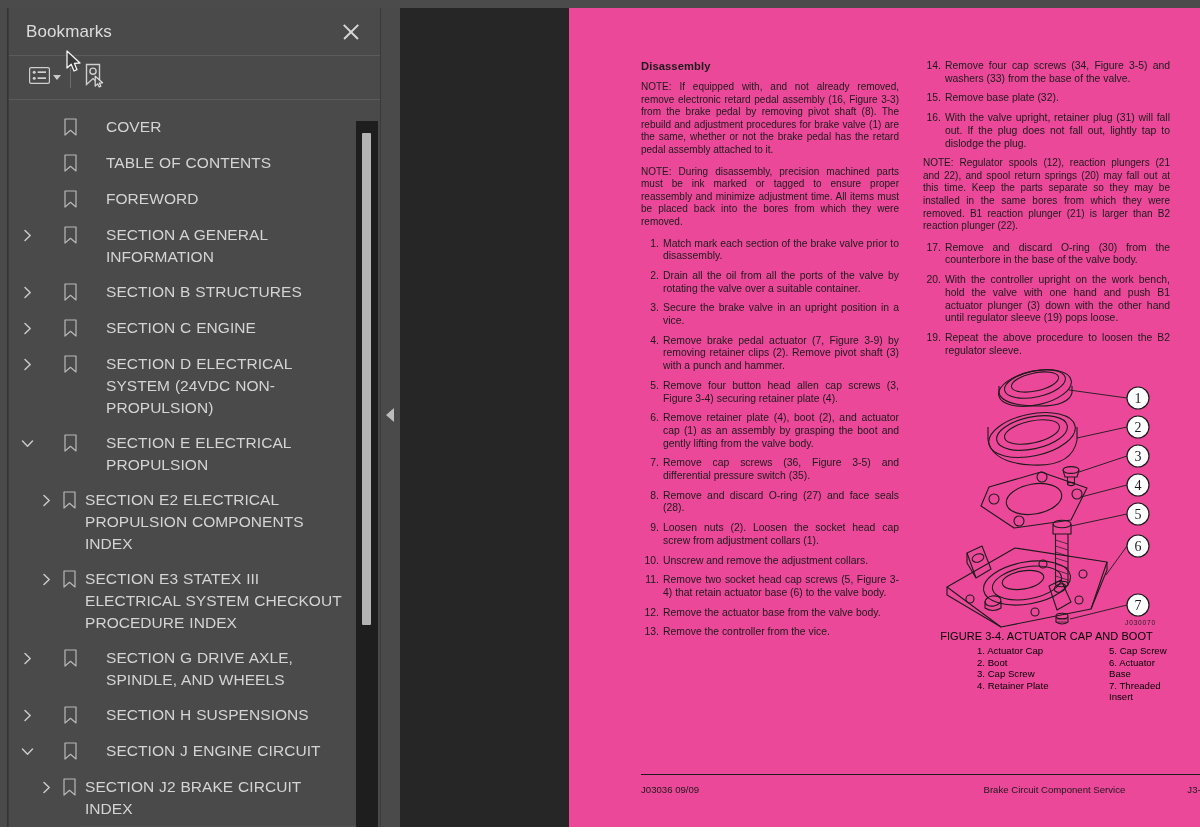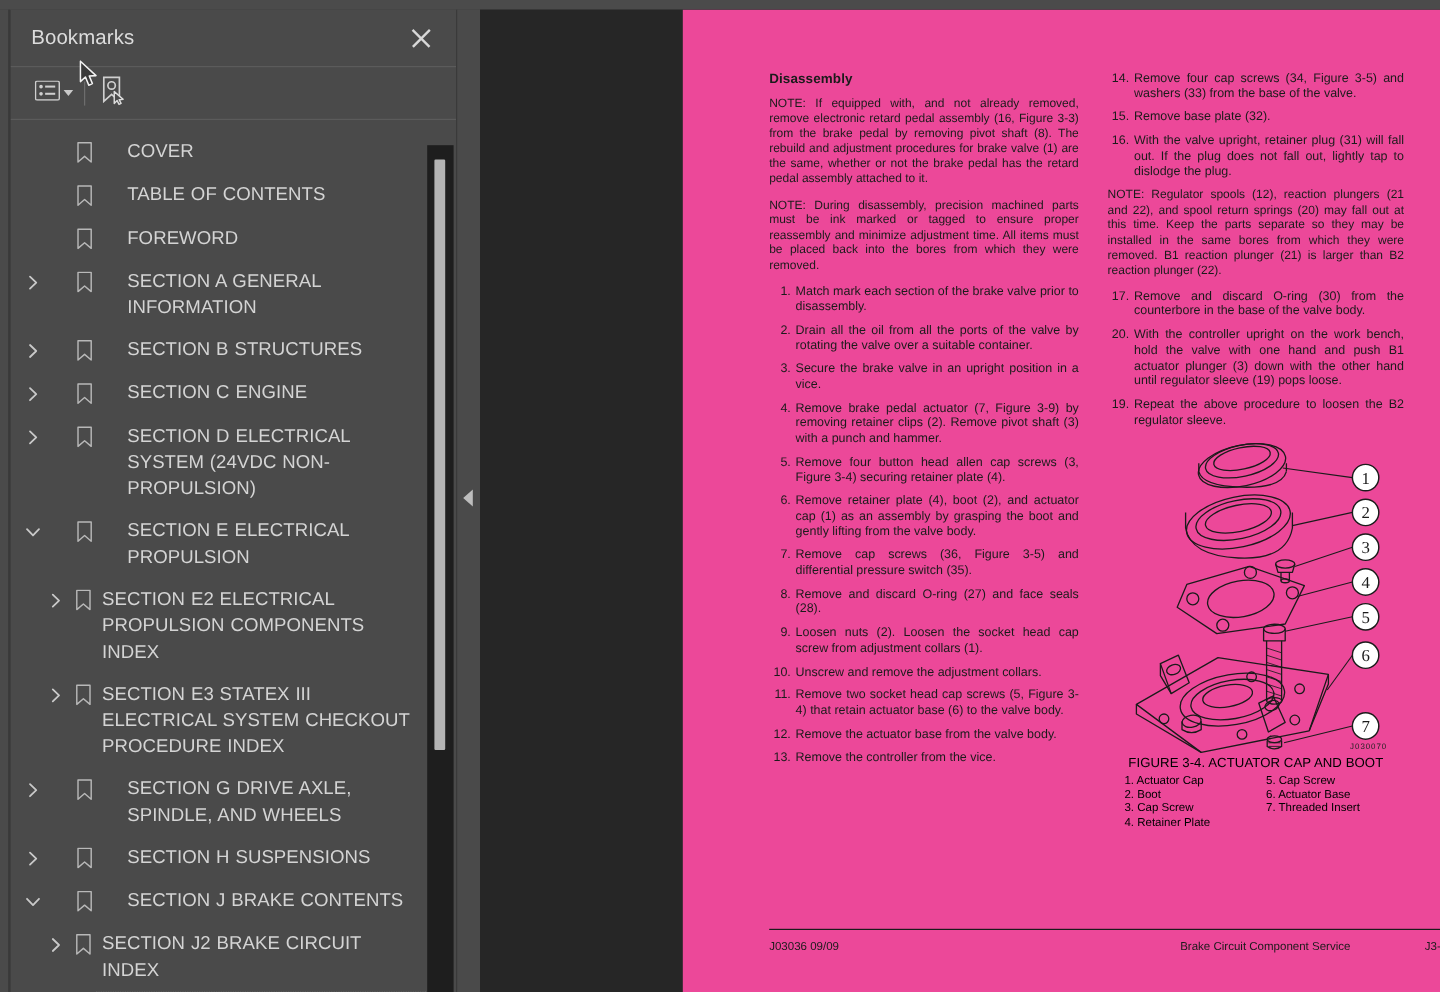--- a/index.html
+++ b/index.html
@@ -177,21 +177,21 @@
     position: absolute; right: 14px; bottom: 2px;
     font-size: 6.6px; letter-spacing: .8px; color: #222;
   }
   .fig-title {
     text-align: center; font-size: 11px; font-weight: normal;
     margin-top: 2px; letter-spacing: .05px;
   }
   .fig-legend {
     display: flex; margin-top: 3px; padding-left: 14px;
   }
-  .fig-legend ul { list-style: none; }
+  .fig-legend ul { list-style: none; margin-left: 40px; }
   .fig-legend li { font-size: 9.6px; line-height: 11.6px; }
   .fig-legend .lc1 { width: 118px; }
 
   
   .page-rule {
     position: absolute; left: 72px; right: 30px; top: 766px;
     border-top: 1.1px solid #1b1b1b;
   }
   .page-footer {
     position: absolute; left: 72px; right: 30px; top: 776px;
@@ -401,21 +401,21 @@
             <span class="twisty">
               <svg width="13" height="13" viewBox="0 0 13 13">
                 <path d="M1.5 4 L6.5 9.2 L11.5 4" fill="none" stroke="#c9c9c9" stroke-width="1.5" stroke-linecap="round" stroke-linejoin="round"></path>
               </svg>
             </span>
             <span class="bmk-icon">
               <svg width="13" height="18" viewBox="0 0 13 18">
                 <path d="M1 1 H12 V17 L6.5 12.3 L1 17 Z" fill="none" stroke="#b8b8b8" stroke-width="1.2" stroke-linejoin="round"></path>
               </svg>
             </span>
-            <span class="node-label">SECTION J BRAKE CONTENTS</span>
+            <span class="node-label">SECTION J ENGINE CIRCUIT</span>
           </div>
           <div class="node lvl1">
             <span class="twisty">
               <svg width="13" height="13" viewBox="0 0 13 13">
                 <path d="M4 1.5 L9.2 6.5 L4 11.5" fill="none" stroke="#c9c9c9" stroke-width="1.5" stroke-linecap="round" stroke-linejoin="round"></path>
               </svg>
             </span>
             <span class="bmk-icon">
               <svg width="13" height="18" viewBox="0 0 13 18">
                 <path d="M1 1 H12 V17 L6.5 12.3 L1 17 Z" fill="none" stroke="#b8b8b8" stroke-width="1.2" stroke-linejoin="round"></path>

